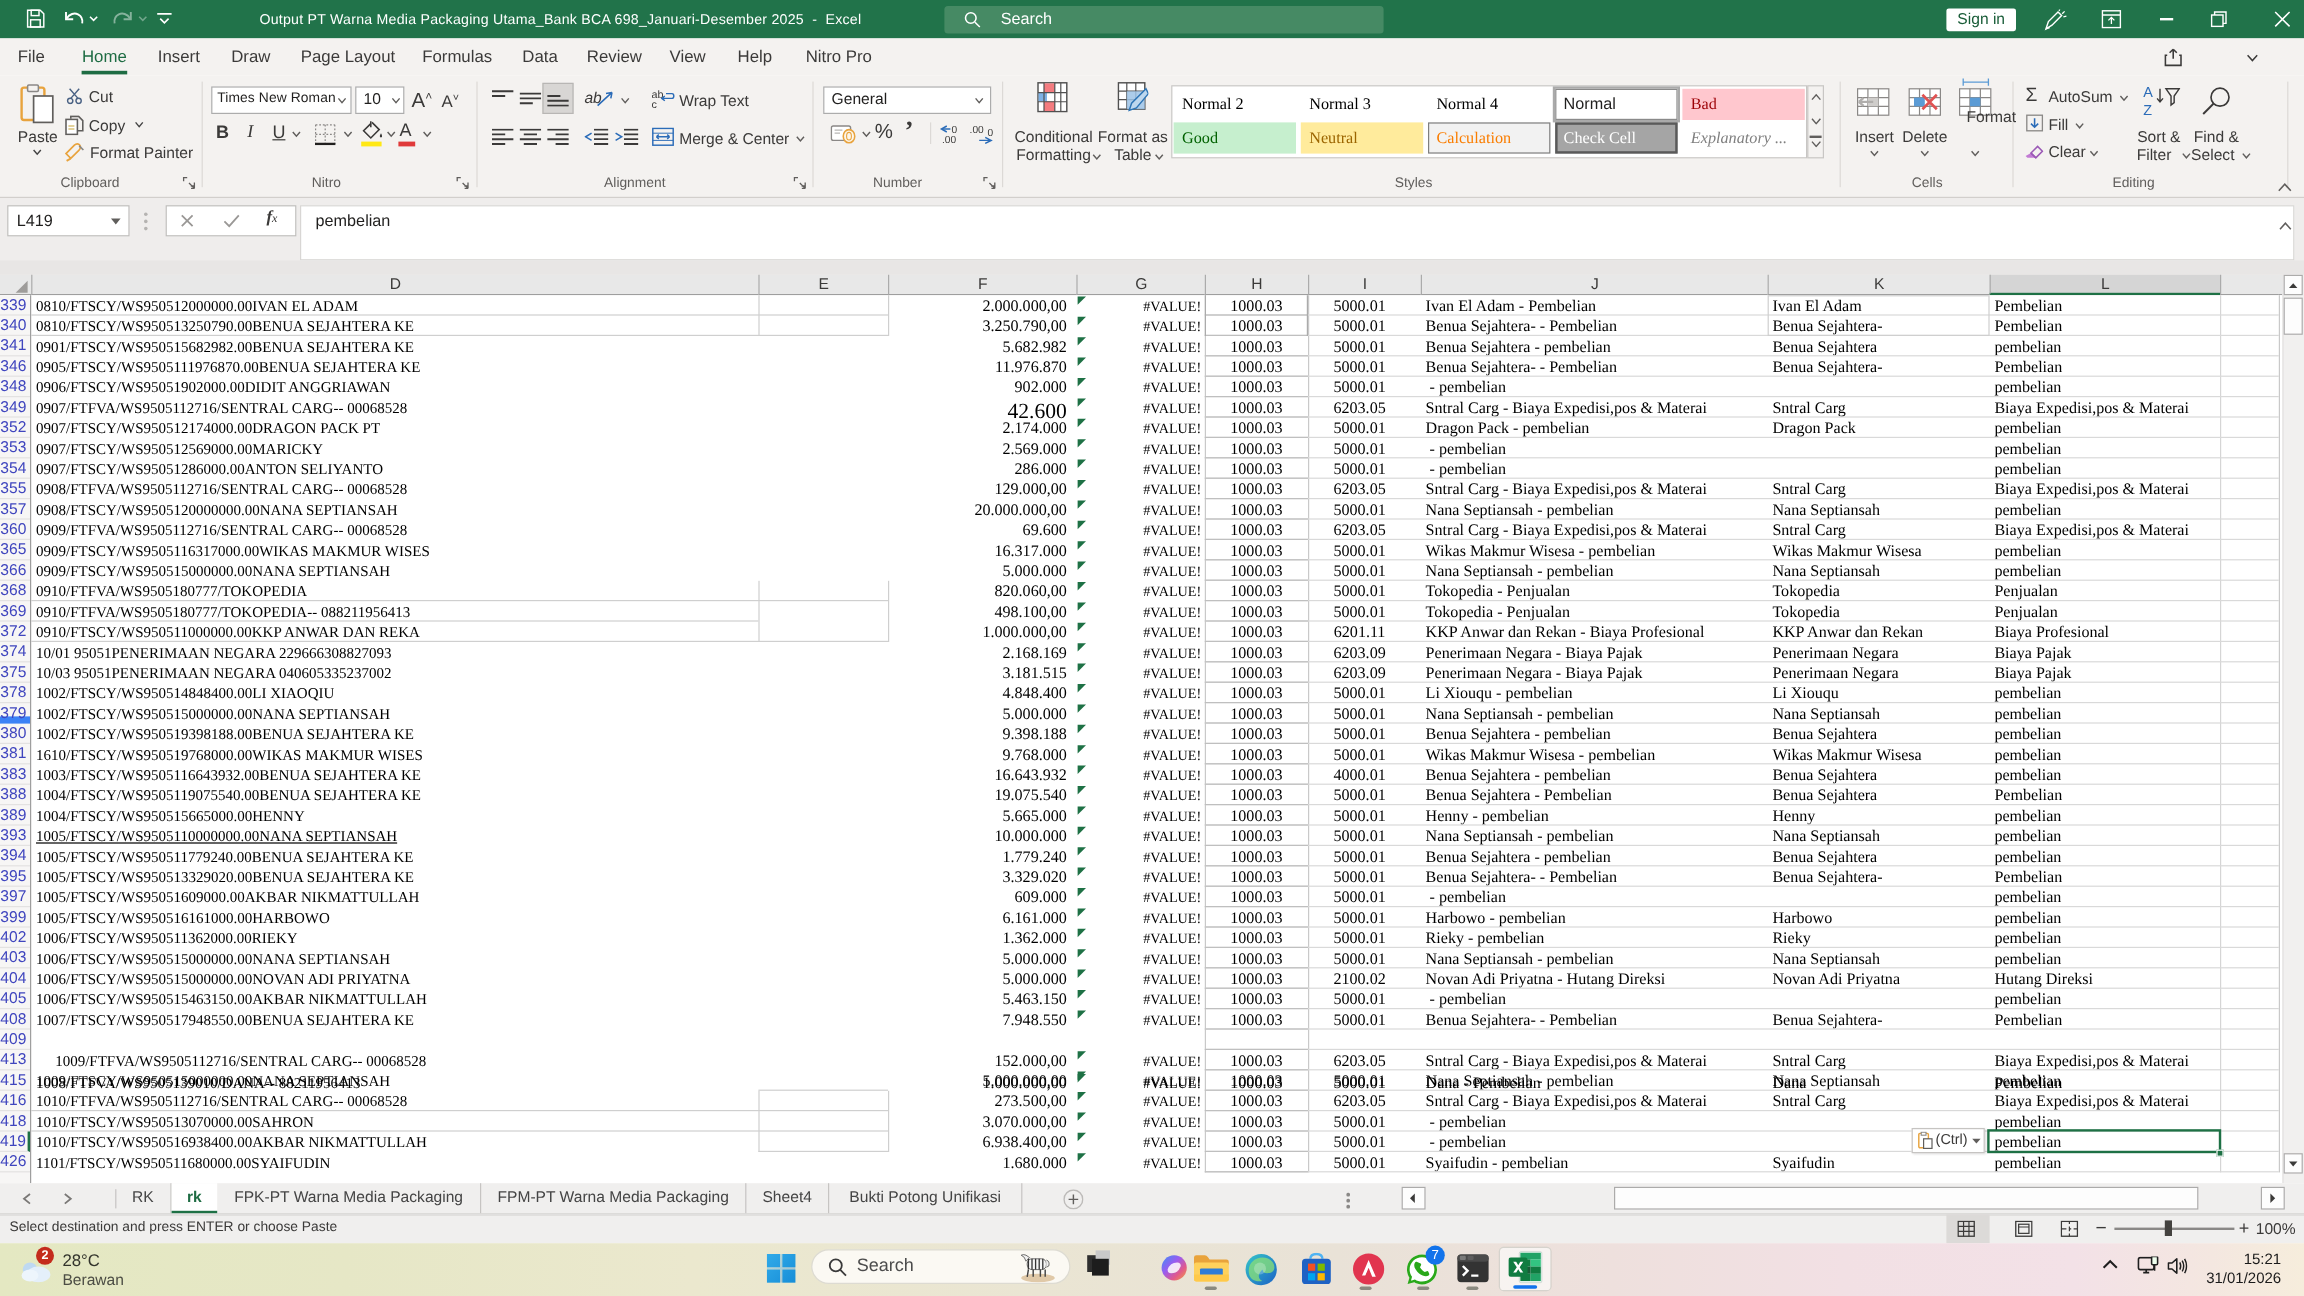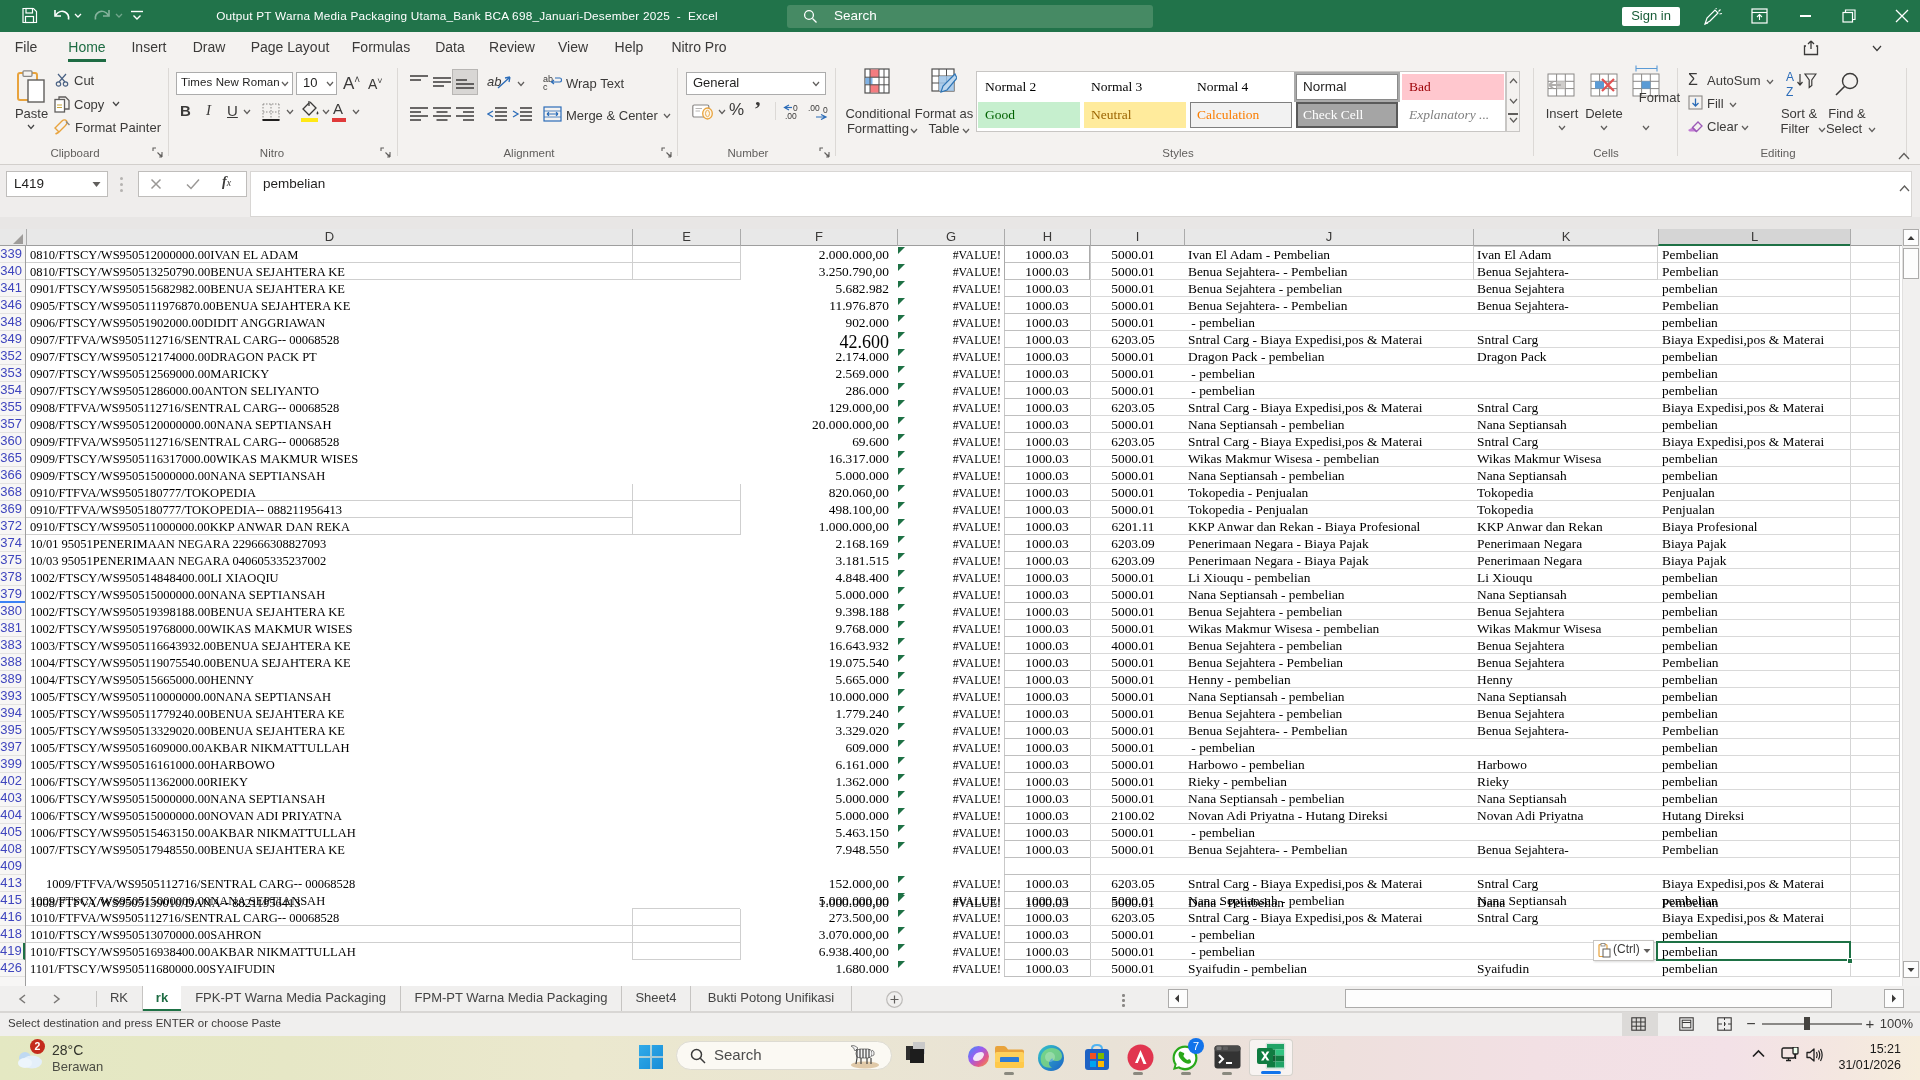--- a/index.html
+++ b/index.html
@@ -439,21 +439,21 @@
 <div class="ab" style="left:0;top:416px;width:25px;height:17px;border-bottom:1px solid #E3E2E1;color:#3F45BE;font-size:13px;text-align:right;padding-right:3px;line-height:16px;">357</div>
 <div class="ab" style="left:0;top:433px;width:25px;height:17px;border-bottom:1px solid #E3E2E1;color:#3F45BE;font-size:13px;text-align:right;padding-right:3px;line-height:16px;">360</div>
 <div class="ab" style="left:0;top:450px;width:25px;height:17px;border-bottom:1px solid #E3E2E1;color:#3F45BE;font-size:13px;text-align:right;padding-right:3px;line-height:16px;">365</div>
 <div class="ab" style="left:0;top:467px;width:25px;height:17px;border-bottom:1px solid #E3E2E1;color:#3F45BE;font-size:13px;text-align:right;padding-right:3px;line-height:16px;">366</div>
 <div class="ab" style="left:0;top:484px;width:25px;height:17px;border-bottom:1px solid #E3E2E1;color:#3F45BE;font-size:13px;text-align:right;padding-right:3px;line-height:16px;">368</div>
 <div class="ab" style="left:0;top:501px;width:25px;height:17px;border-bottom:1px solid #E3E2E1;color:#3F45BE;font-size:13px;text-align:right;padding-right:3px;line-height:16px;">369</div>
 <div class="ab" style="left:0;top:518px;width:25px;height:17px;border-bottom:1px solid #E3E2E1;color:#3F45BE;font-size:13px;text-align:right;padding-right:3px;line-height:16px;">372</div>
 <div class="ab" style="left:0;top:535px;width:25px;height:17px;border-bottom:1px solid #E3E2E1;color:#3F45BE;font-size:13px;text-align:right;padding-right:3px;line-height:16px;">374</div>
 <div class="ab" style="left:0;top:552px;width:25px;height:17px;border-bottom:1px solid #E3E2E1;color:#3F45BE;font-size:13px;text-align:right;padding-right:3px;line-height:16px;">375</div>
 <div class="ab" style="left:0;top:569px;width:25px;height:17px;border-bottom:1px solid #E3E2E1;color:#3F45BE;font-size:13px;text-align:right;padding-right:3px;line-height:16px;">378</div>
-<div class="ab" style="left:0;top:586px;width:25px;height:17px;border-bottom:2px solid #3b82f6;color:#3F45BE;font-size:13px;text-align:right;padding-right:3px;line-height:16px;">379</div>
+<div class="ab" style="left:0;top:586px;width:25px;height:17px;border-bottom:6px solid #3b82f6;color:#3F45BE;font-size:13px;text-align:right;padding-right:3px;line-height:16px;">379</div>
 <div class="ab" style="left:0;top:603px;width:25px;height:17px;border-bottom:1px solid #E3E2E1;color:#3F45BE;font-size:13px;text-align:right;padding-right:3px;line-height:16px;">380</div>
 <div class="ab" style="left:0;top:620px;width:25px;height:17px;border-bottom:1px solid #E3E2E1;color:#3F45BE;font-size:13px;text-align:right;padding-right:3px;line-height:16px;">381</div>
 <div class="ab" style="left:0;top:637px;width:25px;height:17px;border-bottom:1px solid #E3E2E1;color:#3F45BE;font-size:13px;text-align:right;padding-right:3px;line-height:16px;">383</div>
 <div class="ab" style="left:0;top:654px;width:25px;height:17px;border-bottom:1px solid #E3E2E1;color:#3F45BE;font-size:13px;text-align:right;padding-right:3px;line-height:16px;">388</div>
 <div class="ab" style="left:0;top:671px;width:25px;height:17px;border-bottom:1px solid #E3E2E1;color:#3F45BE;font-size:13px;text-align:right;padding-right:3px;line-height:16px;">389</div>
 <div class="ab" style="left:0;top:688px;width:25px;height:17px;border-bottom:1px solid #E3E2E1;color:#3F45BE;font-size:13px;text-align:right;padding-right:3px;line-height:16px;">393</div>
 <div class="ab" style="left:0;top:705px;width:25px;height:17px;border-bottom:1px solid #E3E2E1;color:#3F45BE;font-size:13px;text-align:right;padding-right:3px;line-height:16px;">394</div>
 <div class="ab" style="left:0;top:722px;width:25px;height:17px;border-bottom:1px solid #E3E2E1;color:#3F45BE;font-size:13px;text-align:right;padding-right:3px;line-height:16px;">395</div>
 <div class="ab" style="left:0;top:739px;width:25px;height:17px;border-bottom:1px solid #E3E2E1;color:#3F45BE;font-size:13px;text-align:right;padding-right:3px;line-height:16px;">397</div>
 <div class="ab" style="left:0;top:756px;width:25px;height:17px;border-bottom:1px solid #E3E2E1;color:#3F45BE;font-size:13px;text-align:right;padding-right:3px;line-height:16px;">399</div>
@@ -709,21 +709,21 @@
 <span class="ab" style="left:740px;top:1px;width:149px;text-align:right;font-family:'Liberation Serif',serif;font-size:13.4px;color:#000;">9.398.188</span>
 <span class="ab" style="left:897px;top:2px;width:104px;text-align:right;font-family:'Liberation Serif',serif;font-size:13.4px;color:#000;font-size:11.8px;">#VALUE!</span>
 <span class="ab" style="left:1004px;top:1px;width:86px;text-align:center;font-family:'Liberation Serif',serif;font-size:13.4px;color:#000;">1000.03</span>
 <span class="ab" style="left:1090px;top:1px;width:86px;text-align:center;font-family:'Liberation Serif',serif;font-size:13.4px;color:#000;">5000.01</span>
 <span class="ab" style="left:1188px;top:1px;font-family:'Liberation Serif',serif;font-size:13.4px;color:#000;white-space:pre;">Benua Sejahtera - pembelian</span>
 <span class="ab" style="left:1477px;top:1px;font-family:'Liberation Serif',serif;font-size:13.4px;color:#000;white-space:pre;">Benua Sejahtera</span>
 <span class="ab" style="left:1662px;top:1px;font-family:'Liberation Serif',serif;font-size:13.4px;color:#000;white-space:pre;">pembelian</span>
 <span class="ab" style="left:898px;top:1px;width:0;height:0;border-left:7px solid #1E7145;border-bottom:7px solid transparent;"></span>
 </div>
 <div class="ab" style="left:0;top:620px;width:1902px;height:17px;">
-<span class="ab" style="left:30px;top:2px;font-family:'Liberation Serif',serif;font-size:13.4px;color:#000;font-size:12.5px;white-space:pre;">1002/FTSCY/WS950519768000.00WIKAS MAKMUR WISES</span>
+<span class="ab" style="left:30px;top:2px;font-family:'Liberation Serif',serif;font-size:13.4px;color:#000;font-size:12.5px;white-space:pre;">1610/FTSCY/WS950519768000.00WIKAS MAKMUR WISES</span>
 <span class="ab" style="left:740px;top:1px;width:149px;text-align:right;font-family:'Liberation Serif',serif;font-size:13.4px;color:#000;">9.768.000</span>
 <span class="ab" style="left:897px;top:2px;width:104px;text-align:right;font-family:'Liberation Serif',serif;font-size:13.4px;color:#000;font-size:11.8px;">#VALUE!</span>
 <span class="ab" style="left:1004px;top:1px;width:86px;text-align:center;font-family:'Liberation Serif',serif;font-size:13.4px;color:#000;">1000.03</span>
 <span class="ab" style="left:1090px;top:1px;width:86px;text-align:center;font-family:'Liberation Serif',serif;font-size:13.4px;color:#000;">5000.01</span>
 <span class="ab" style="left:1188px;top:1px;font-family:'Liberation Serif',serif;font-size:13.4px;color:#000;white-space:pre;">Wikas Makmur Wisesa - pembelian</span>
 <span class="ab" style="left:1477px;top:1px;font-family:'Liberation Serif',serif;font-size:13.4px;color:#000;white-space:pre;">Wikas Makmur Wisesa</span>
 <span class="ab" style="left:1662px;top:1px;font-family:'Liberation Serif',serif;font-size:13.4px;color:#000;white-space:pre;">pembelian</span>
 <span class="ab" style="left:898px;top:1px;width:0;height:0;border-left:7px solid #1E7145;border-bottom:7px solid transparent;"></span>
 </div>
 <div class="ab" style="left:0;top:637px;width:1902px;height:17px;">
@@ -753,21 +753,21 @@
 <span class="ab" style="left:740px;top:1px;width:149px;text-align:right;font-family:'Liberation Serif',serif;font-size:13.4px;color:#000;">5.665.000</span>
 <span class="ab" style="left:897px;top:2px;width:104px;text-align:right;font-family:'Liberation Serif',serif;font-size:13.4px;color:#000;font-size:11.8px;">#VALUE!</span>
 <span class="ab" style="left:1004px;top:1px;width:86px;text-align:center;font-family:'Liberation Serif',serif;font-size:13.4px;color:#000;">1000.03</span>
 <span class="ab" style="left:1090px;top:1px;width:86px;text-align:center;font-family:'Liberation Serif',serif;font-size:13.4px;color:#000;">5000.01</span>
 <span class="ab" style="left:1188px;top:1px;font-family:'Liberation Serif',serif;font-size:13.4px;color:#000;white-space:pre;">Henny - pembelian</span>
 <span class="ab" style="left:1477px;top:1px;font-family:'Liberation Serif',serif;font-size:13.4px;color:#000;white-space:pre;">Henny</span>
 <span class="ab" style="left:1662px;top:1px;font-family:'Liberation Serif',serif;font-size:13.4px;color:#000;white-space:pre;">pembelian</span>
 <span class="ab" style="left:898px;top:1px;width:0;height:0;border-left:7px solid #1E7145;border-bottom:7px solid transparent;"></span>
 </div>
 <div class="ab" style="left:0;top:688px;width:1902px;height:17px;">
-<span class="ab" style="left:30px;top:2px;font-family:'Liberation Serif',serif;font-size:13.4px;color:#000;font-size:12.5px;white-space:pre;">1005/FTSCY/WS9505110000000.00NANA SEPTIANSAH</span>
+<span class="ab" style="left:30px;top:2px;font-family:'Liberation Serif',serif;font-size:13.4px;color:#000;font-size:12.5px;white-space:pre;text-decoration:underline;">1005/FTSCY/WS9505110000000.00NANA SEPTIANSAH</span>
 <span class="ab" style="left:740px;top:1px;width:149px;text-align:right;font-family:'Liberation Serif',serif;font-size:13.4px;color:#000;">10.000.000</span>
 <span class="ab" style="left:897px;top:2px;width:104px;text-align:right;font-family:'Liberation Serif',serif;font-size:13.4px;color:#000;font-size:11.8px;">#VALUE!</span>
 <span class="ab" style="left:1004px;top:1px;width:86px;text-align:center;font-family:'Liberation Serif',serif;font-size:13.4px;color:#000;">1000.03</span>
 <span class="ab" style="left:1090px;top:1px;width:86px;text-align:center;font-family:'Liberation Serif',serif;font-size:13.4px;color:#000;">5000.01</span>
 <span class="ab" style="left:1188px;top:1px;font-family:'Liberation Serif',serif;font-size:13.4px;color:#000;white-space:pre;">Nana Septiansah - pembelian</span>
 <span class="ab" style="left:1477px;top:1px;font-family:'Liberation Serif',serif;font-size:13.4px;color:#000;white-space:pre;">Nana Septiansah</span>
 <span class="ab" style="left:1662px;top:1px;font-family:'Liberation Serif',serif;font-size:13.4px;color:#000;white-space:pre;">pembelian</span>
 <span class="ab" style="left:898px;top:1px;width:0;height:0;border-left:7px solid #1E7145;border-bottom:7px solid transparent;"></span>
 </div>
 <div class="ab" style="left:0;top:705px;width:1902px;height:17px;">

